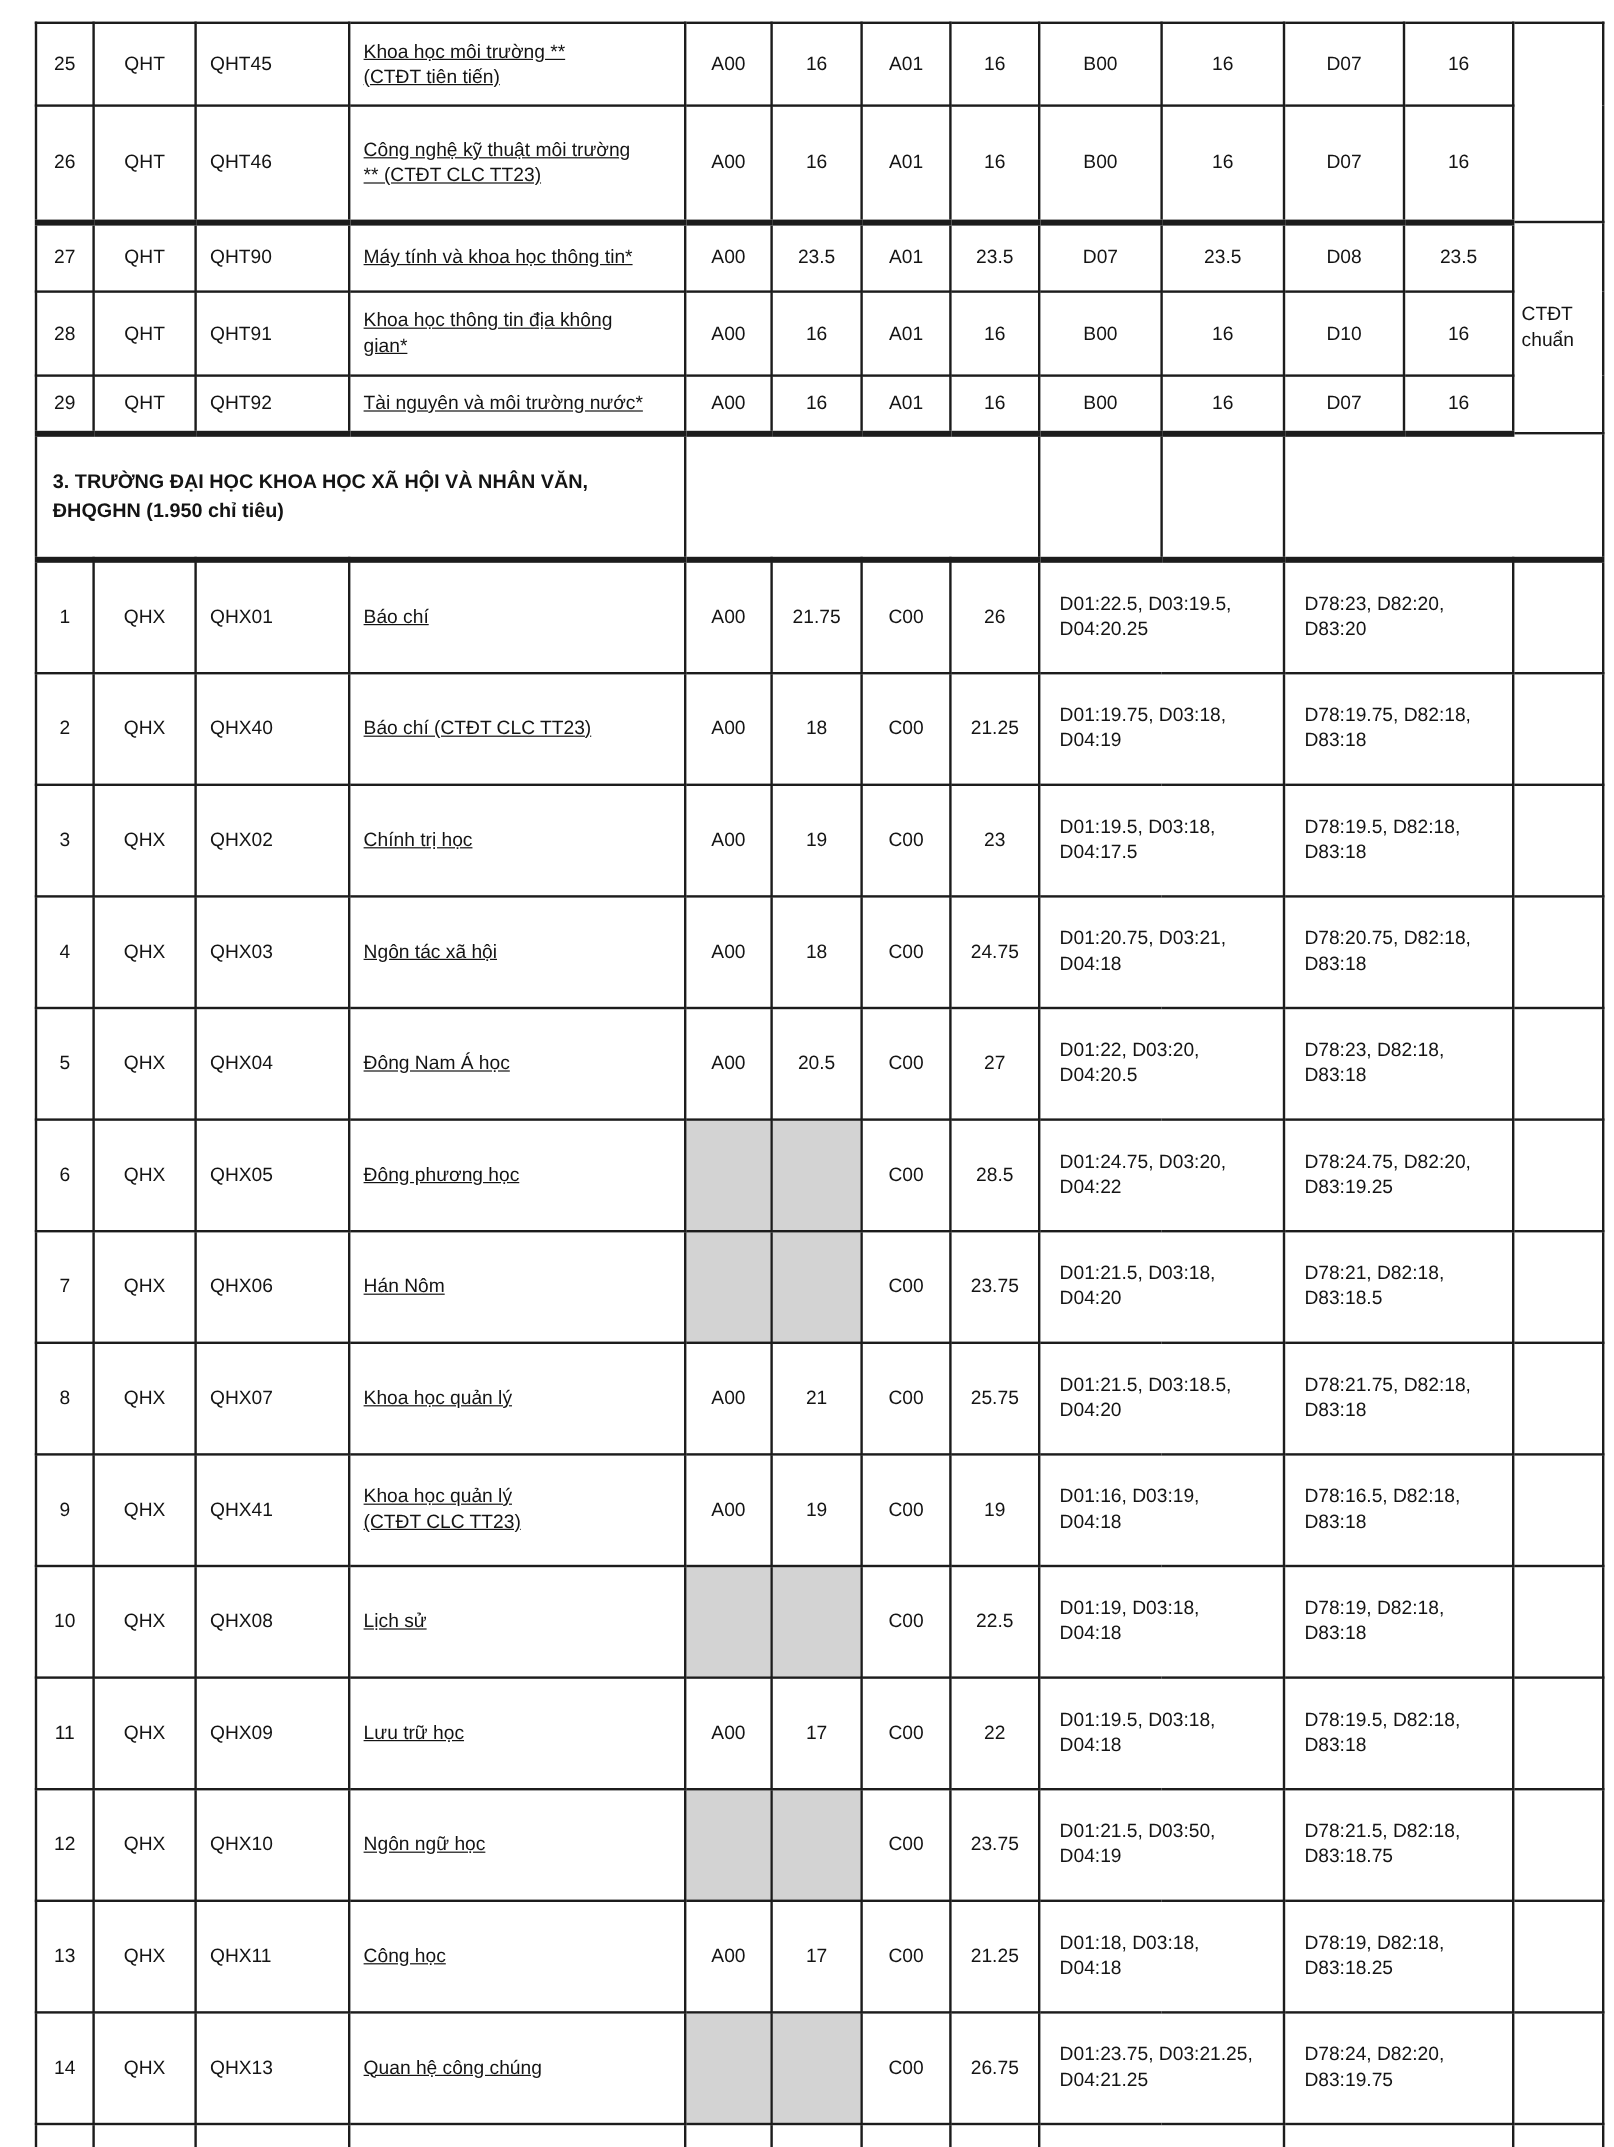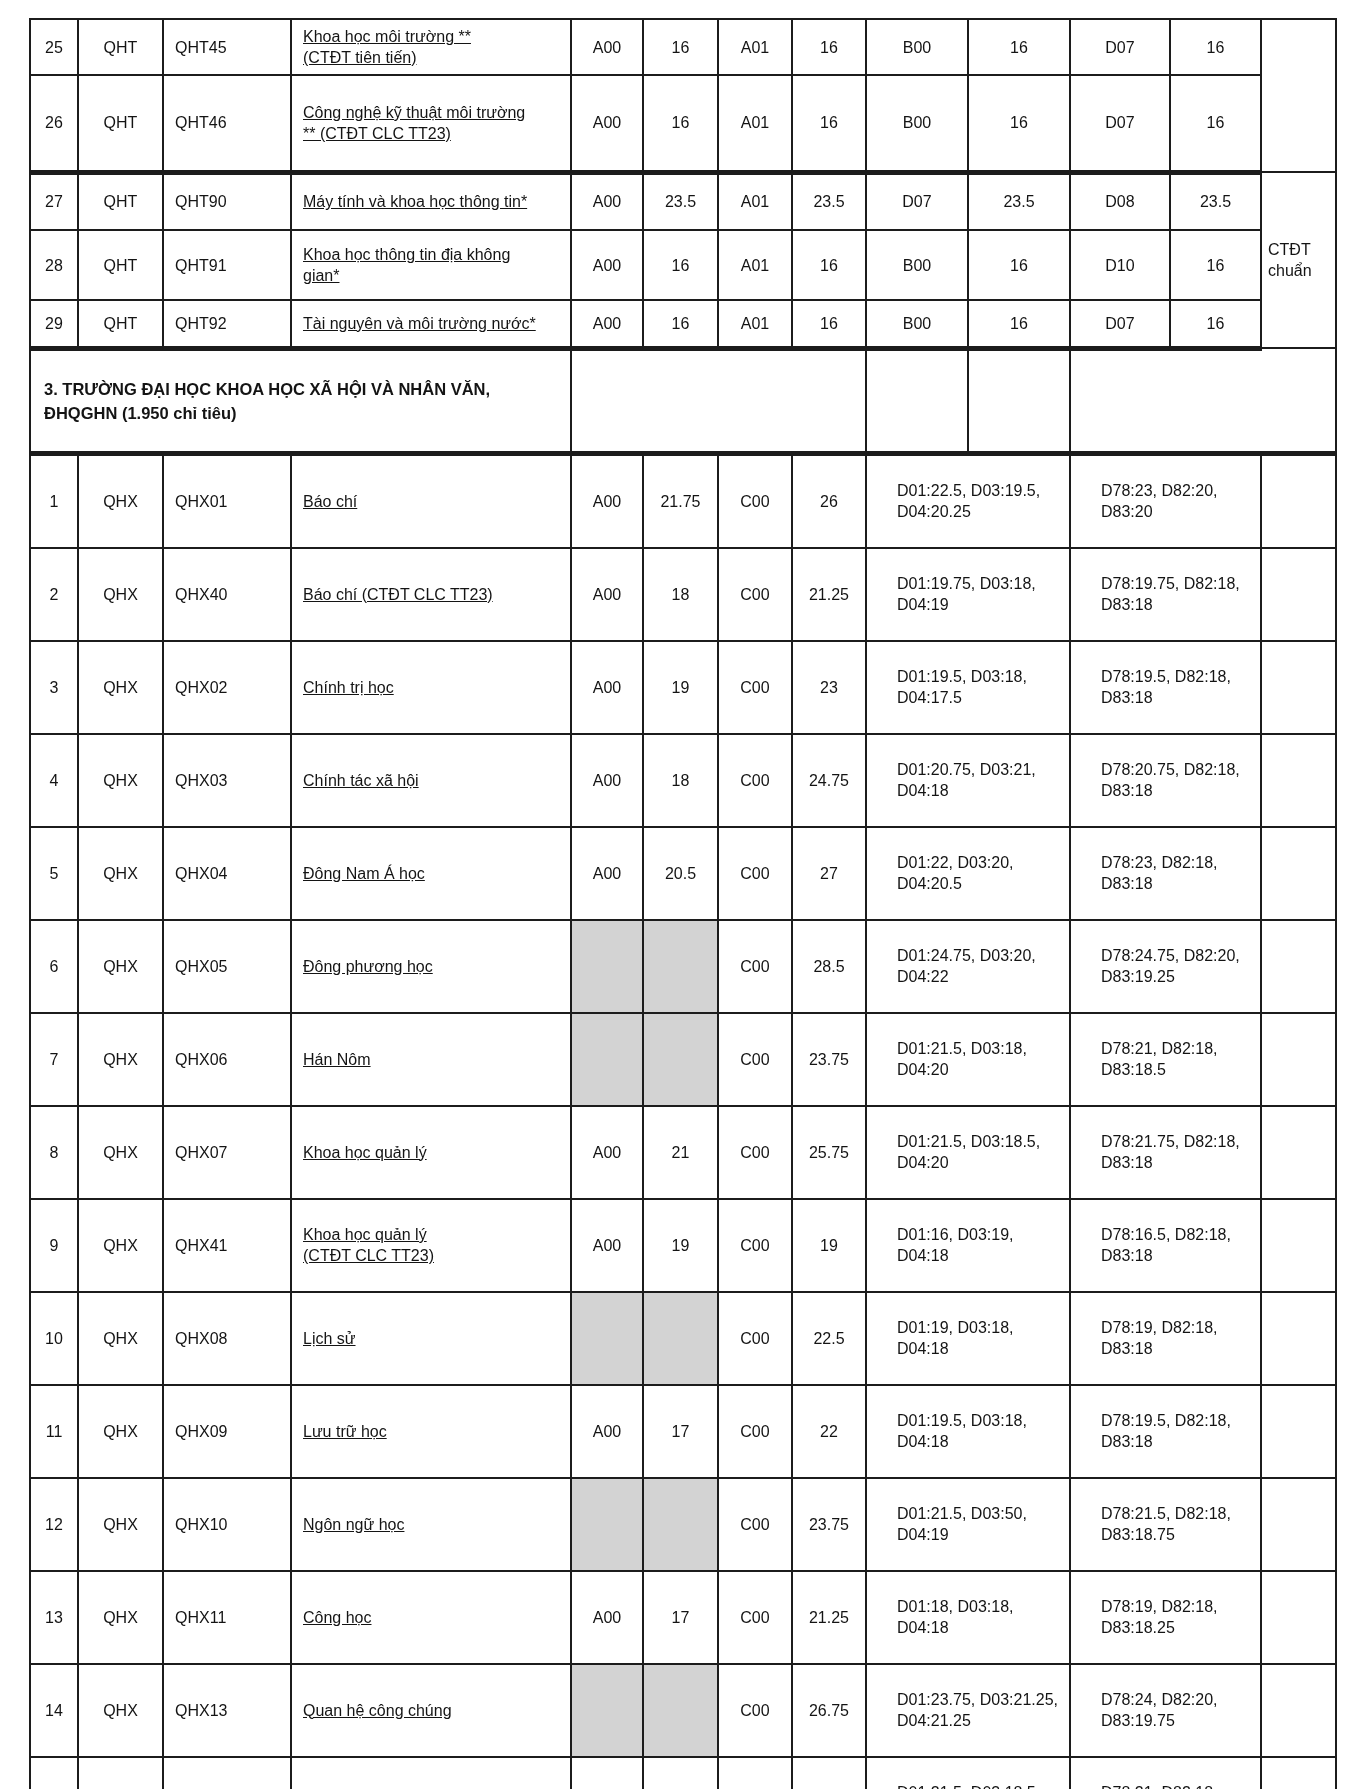--- a/index.html
+++ b/index.html
@@ -28,21 +28,21 @@
   }
   td {
     border: 2px solid #1c1c1c;
     vertical-align: middle;
     padding: 4px 6px;
     overflow: hidden;
   }
   .c-center { text-align: center; padding: 4px 2px; }
   .c-left   { text-align: left; padding-left: 11px; }
   .pre      { white-space: pre-line; text-decoration: underline; }
-  .d-group  { text-align: left; padding-left: 30px; white-space: pre-line; }
+  .d-group  { text-align: left; padding-left: 16px; white-space: pre-line; }
   .shaded   { background: #d3d3d3; }
   .note     { text-align: left; white-space: pre-line; }
   tr.thick-bottom td { border-bottom-width: 5px; }
   #section-row td { height: 92px; }
   #section-row .section-title {
     font-weight: bold;
     text-align: left;
     padding-left: 13px;
     white-space: pre-line;
     font-size: 16.5px;
@@ -66,21 +66,21 @@
       <col style="width:74px">
         <col style="width:74px">
         <col style="width:102px">
       <col style="width:102px">
         <col style="width:100px">
         <col style="width:91px">
       <col style="width:75px">
     </colgroup>
 
     <tbody id="upper-body">
-        <tr style="height: 56px; margin-top: 48px;">
+        <tr style="height: 69px; margin-top: 48px;">
           <td class="c-center">25</td>
           <td class="c-center">QHT</td>
           <td class="c-left">QHT45</td>
           <td class="c-left pre">Khoa học môi trường **
 (CTĐT tiên tiến)</td>
           <td class="c-center">A00</td>
           <td class="c-center">16</td>
           <td class="c-center">A01</td>
           <td class="c-center">16</td>
           <td class="c-center">B00</td>
@@ -205,21 +205,21 @@
           <td class="d-group" colspan="2">D01:19.5, D03:18,
 D04:17.5</td>
           <td class="d-group" colspan="2">D78:19.5, D82:18,
 D83:18</td>
           <td></td>
         </tr>
         <tr class="lower-row">
           <td class="c-center">4</td>
           <td class="c-center">QHX</td>
           <td class="c-left">QHX03</td>
-          <td class="c-left pre">Chính tác xã hội</td>
+          <td class="c-left pre">Ngôn tác xã hội</td>
           <td class="c-center">A00</td>
           <td class="c-center">18</td>
           <td class="c-center">C00</td>
           <td class="c-center">24.75</td>
           <td class="d-group" colspan="2">D01:20.75, D03:21,
 D04:18</td>
           <td class="d-group" colspan="2">D78:20.75, D82:18,
 D83:18</td>
           <td></td>
         </tr>

